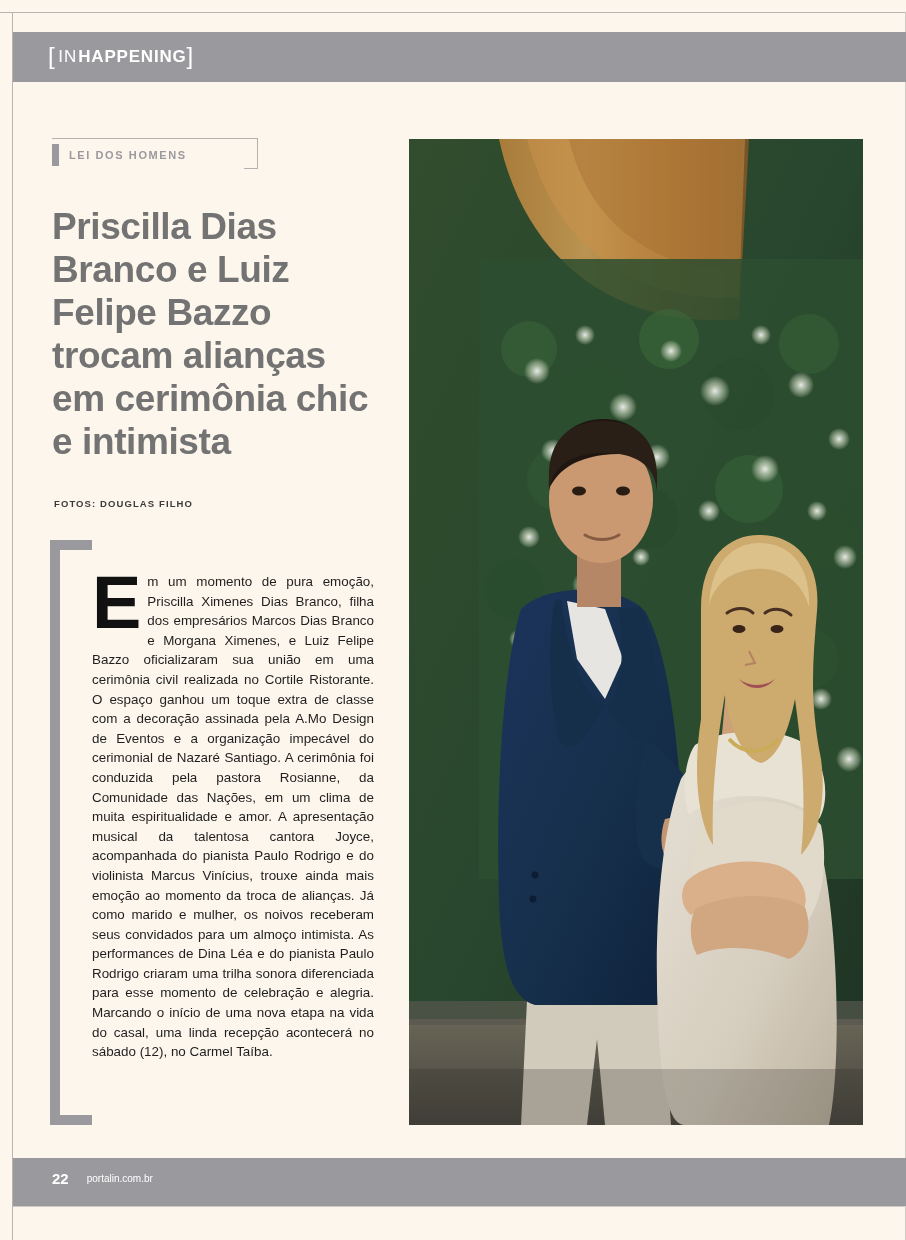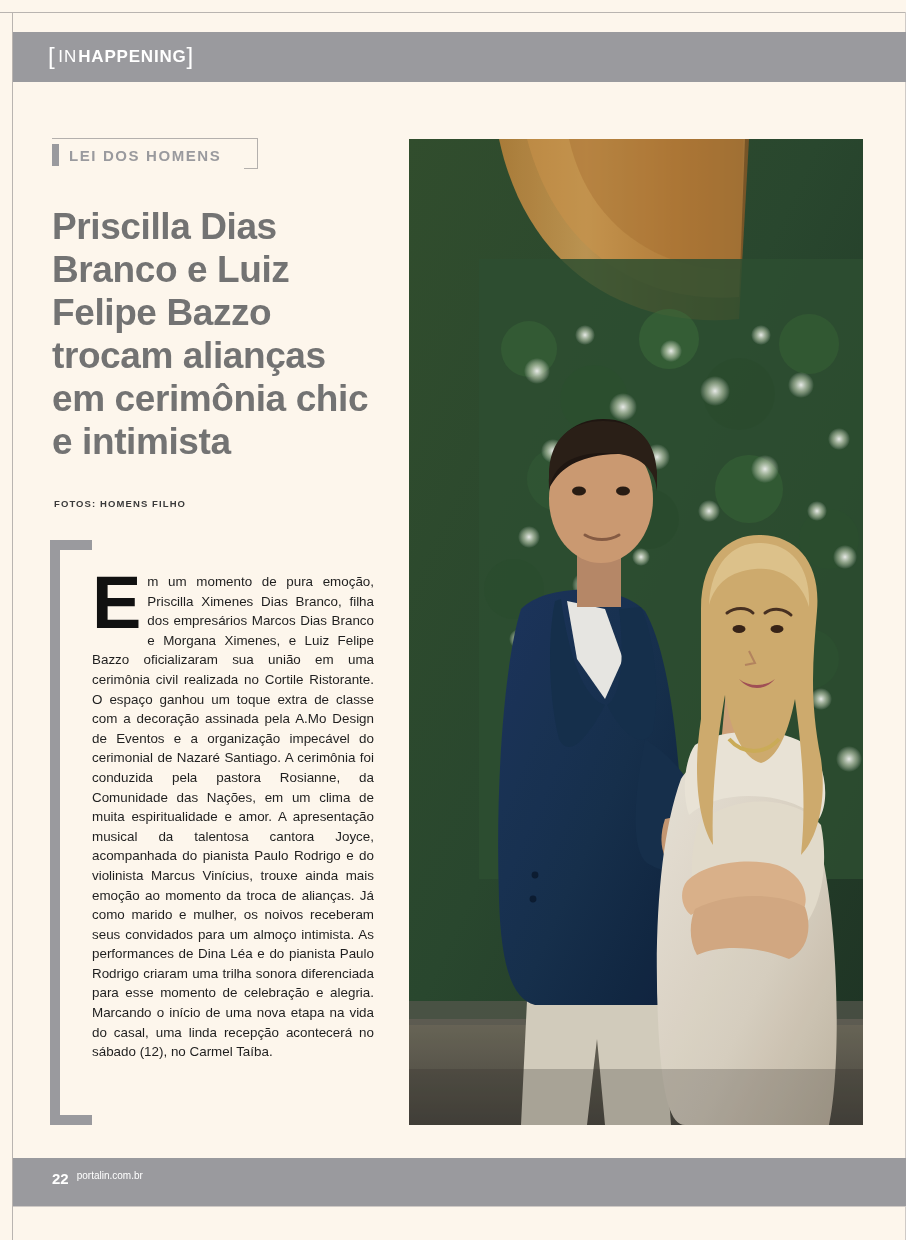--- a/index.html
+++ b/index.html
@@ -93,21 +93,21 @@
   }
   .kicker .vbar {
     width: 7px;
     height: 22px;
     background: #9a9a9e;
     margin-right: 10px;
   }
   .kicker .ktext {
     color: #9a9a9e;
     font-weight: 700;
-    font-size: 15px;
+    font-size: 11px;
     letter-spacing: 1.6px;
   }
   .kicker-line-top {
     position: absolute;
     left: 52px;
     top: 138px;
     width: 206px;
     height: 1px;
     background: #b4b0ad;
   }
@@ -205,22 +205,22 @@
     height: 48px;
     background: #9a9a9e;
   }
   .footer-text {
     position: absolute;
     left: 52px;
     top: 1170px;
     color: #ffffff;
     font-size: 13px;
     display: flex;
-    align-items: flex-start;
-    gap: 8px;
+    align-items: center;
+    gap: 18px;
   }
   .footer-text .pageno { font-weight: 700; font-size: 15px; }
   .footer-text .site { font-weight: 400; font-size: 10px; }
   .footer-rule {
     position: absolute;
     left: 13px;
     right: 0;
     top: 1206px;
     height: 1px;
     background: #cfcac6;
@@ -246,21 +246,21 @@
   <div class="kicker-line-top"></div>
   <div class="kicker-line-right"></div>
   <div class="kicker-line-bottom"></div>
   <div class="kicker">
     <span class="vbar"></span>
     <span class="ktext">LEI DOS HOMENS</span>
   </div>
 
   <h1 class="headline">Priscilla Dias Branco e Luiz Felipe Bazzo trocam alianças em cerimônia chic e intimista</h1>
 
-  <div class="credit">FOTOS: HOMENS FILHO</div>
+  <div class="credit">FOTOS: DOUGLAS FILHO</div>
 
   <div class="bracket-deco"></div>
 
   <div class="body-col">
     <span class="dropcap">E</span><span>m um momento de pura emoção, Priscilla Ximenes Dias Branco, filha dos empresários Marcos Dias Branco e Morgana Ximenes, e Luiz Felipe Bazzo oficializaram sua união em uma cerimônia civil realizada no Cortile Ristorante. O espaço ganhou um toque extra de classe com a decoração assinada pela A.Mo Design de Eventos e a organização impecável do cerimonial de Nazaré Santiago. A cerimônia foi conduzida pela pastora Rosianne, da Comunidade das Nações, em um clima de muita espiritualidade e amor. A apresentação musical da talentosa cantora Joyce, acompanhada do pianista Paulo Rodrigo e do violinista Marcus Vinícius, trouxe ainda mais emoção ao momento da troca de alianças. Já como marido e mulher, os noivos receberam seus convidados para um almoço intimista. As performances de Dina Léa e do pianista Paulo Rodrigo criaram uma trilha sonora diferenciada para esse momento de celebração e alegria. Marcando o início de uma nova etapa na vida do casal, uma linda recepção acontecerá no sábado (12), no Carmel Taíba.</span>
   </div>
 
   <div class="photo">
     <svg width="454" height="986" viewBox="0 0 454 986" xmlns="http://www.w3.org/2000/svg" role="img">
       <defs>

